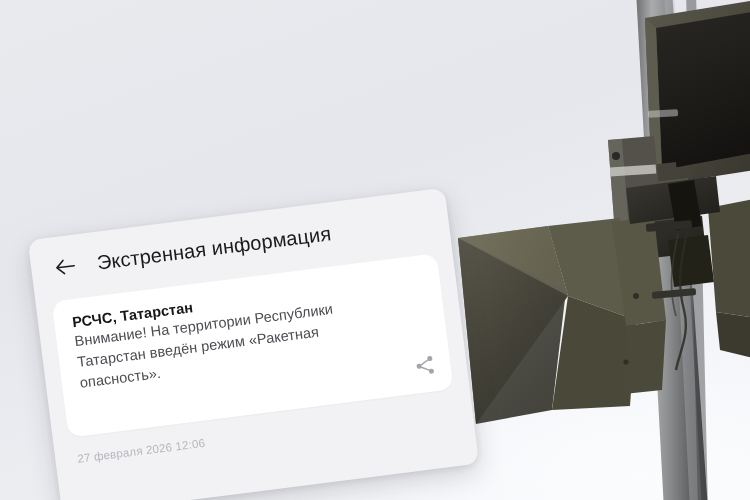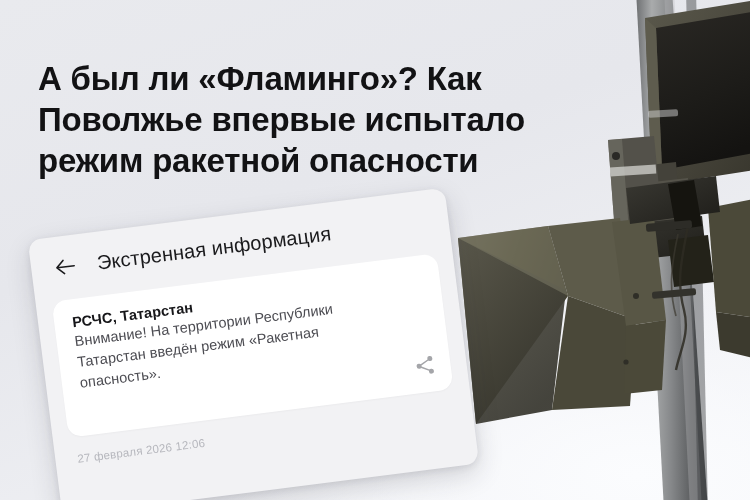--- a/index.html
+++ b/index.html
@@ -166,23 +166,20 @@
 
       <path d="M248,236 C242,268 236,290 244,320 C250,344 240,360 236,380" stroke="#2e2b23" stroke-width="2.4" fill="none" opacity=".85"></path>
       <path d="M238,244 C232,272 228,298 236,326" stroke="#3c3930" stroke-width="1.7" fill="none" opacity=".7"></path>
 
       <rect x="206" y="232" width="46" height="8" rx="2" fill="#2d2c27" transform="rotate(-5 229 236)"></rect>
       <rect x="212" y="300" width="44" height="7" rx="2" fill="#33322c" transform="rotate(-5 234 303)"></rect>
       <rect x="208" y="120" width="30" height="7" rx="2" fill="#cfd0cf" opacity=".5" transform="rotate(-3 223 123)"></rect>
     </svg>
   </div>
 
-  <h1 id="headline">А был ли «Фламинго»? Как
-Поволжье впервые испытало
-режим ракетной опасности</h1>
 
   <div id="card">
 
     <div id="card-header">
       <div id="back-arrow">
         <svg viewBox="0 0 24 22" width="24" height="22" aria-hidden="true">
           <path d="M21 11 H4 M10.5 4.4 L3.6 11 L10.5 17.6" fill="none" stroke="#1b1b1d" stroke-width="1.6" stroke-linecap="round" stroke-linejoin="round"></path>
         </svg>
       </div>
       <div id="card-title">Экстренная информация</div>

